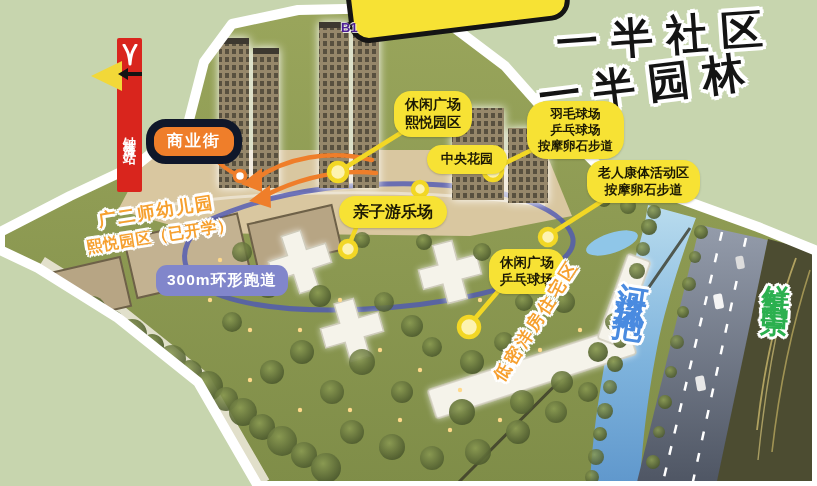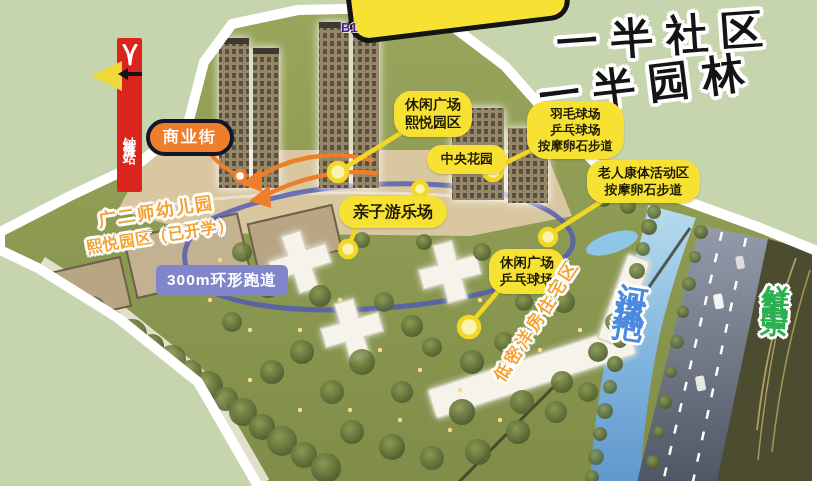--- a/index.html
+++ b/index.html
@@ -43,26 +43,26 @@
 
   
   .topcall{left:346px;top:-48px;width:212px;height:70px;background:var(--yellow,#f7e234);
     border:5px solid #141414;border-radius:20px;transform:rotate(-7deg);}
 
   .b1{left:341px;top:20px;font-size:13px;font-weight:900;color:#4c1d95;
     text-shadow:-1px -1px 0 #ffffffcc,1px 1px 0 #ffffffcc;}
 
   
   .pill{left:146px;top:119px;background:var(--orange,#ef7e2a);color:#fff;font-weight:900;
-    font-size:16px;letter-spacing:2px;padding:4px 13px;border:4px solid #0f172a;
+    font-size:16px;letter-spacing:2px;padding:4px 13px;border:8px solid #0f172a;
     border-radius:20px;}
 
   
   .track{left:156px;top:265px;background:var(--periwinkle,#8186cb);color:#fff;
-    font-weight:800;font-size:15.5px;padding:5px 11px;border-radius:6px;letter-spacing:1px;}
+    font-weight:800;font-size:15.5px;padding:5px 11px;border-radius:11px;letter-spacing:1px;}
 
   .outlined{text-shadow:-2px -2px 0 #fff,2px -2px 0 #fff,-2px 2px 0 #fff,2px 2px 0 #fff,
             -3px 0 0 #fff,3px 0 0 #fff,0 -3px 0 #fff,0 3px 0 #fff;}
 
   .kind{left:84px;top:199px;transform:rotate(-9deg);color:var(--orange-text,#f6a02f);
     font-weight:900;text-align:center;}
   .kind .k1{font-size:17.5px;letter-spacing:2px;}
   .kind .k2{font-size:15.5px;margin-top:3px;letter-spacing:1px;}
 
   .lowdens{left:498px;top:368px;transform:rotate(-57deg);transform-origin:0 50%;

